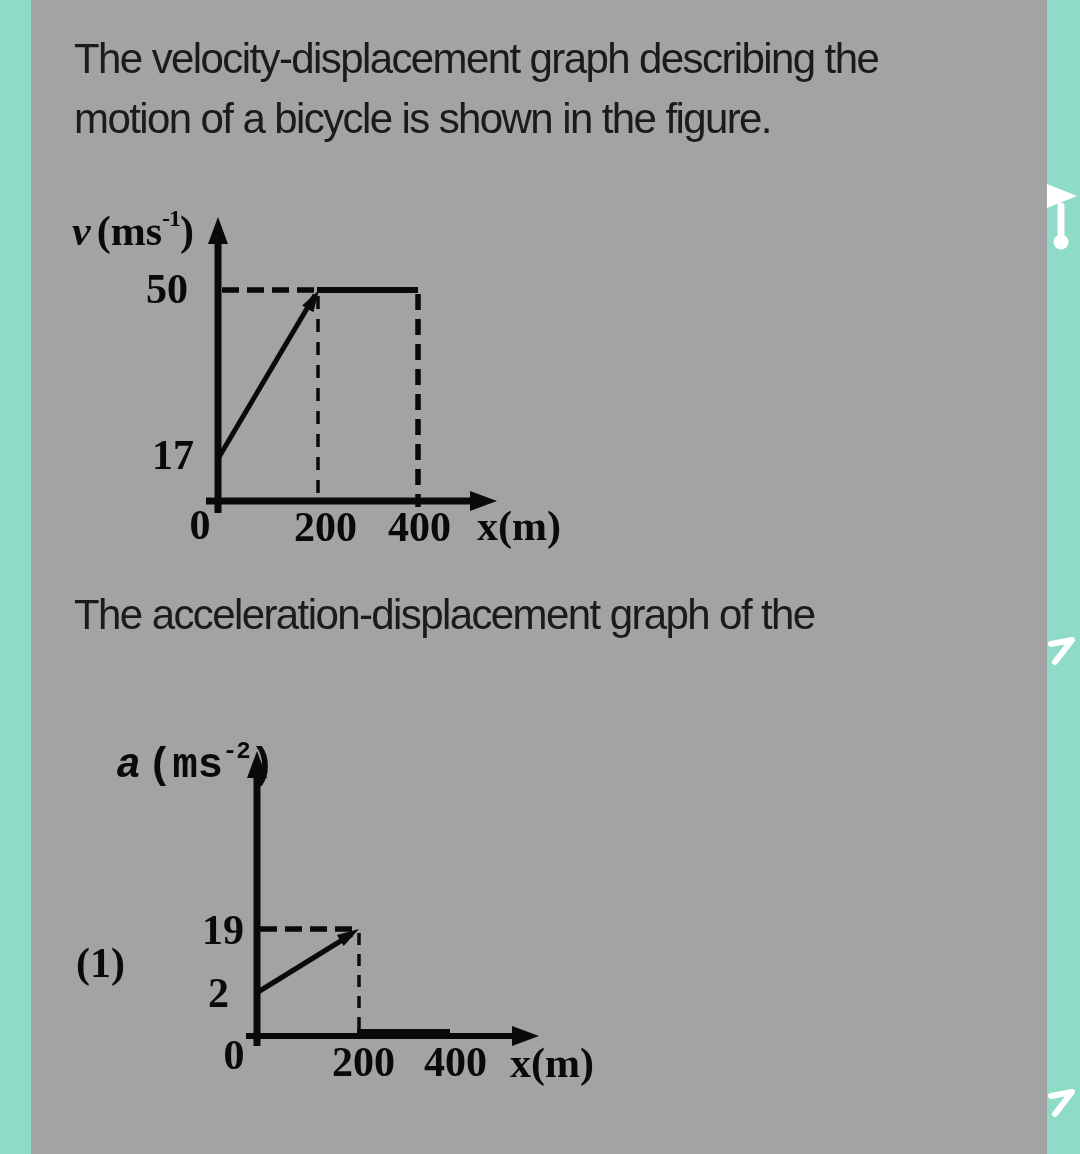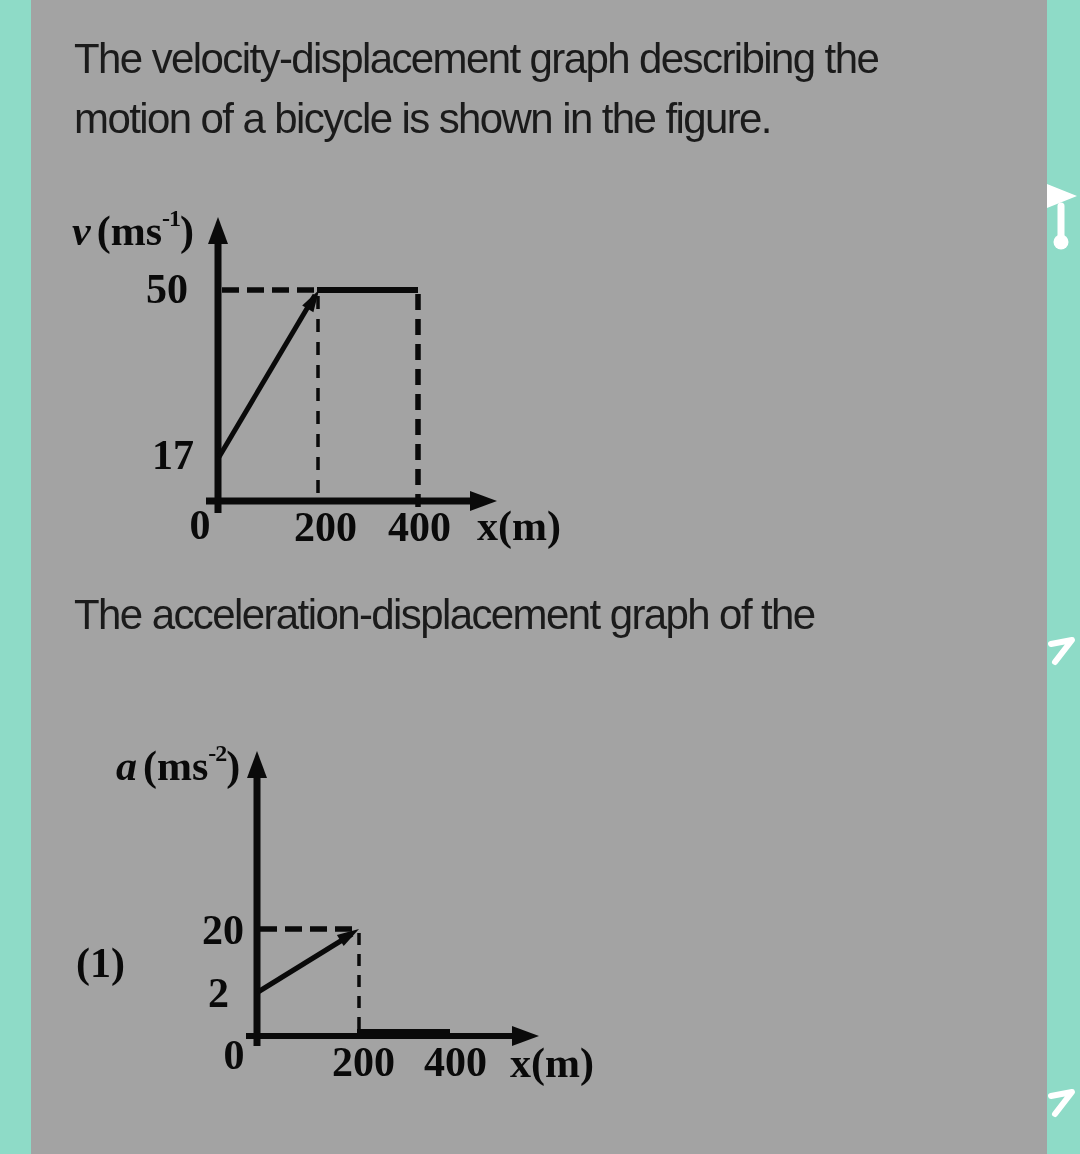--- a/index.html
+++ b/index.html
@@ -112,25 +112,25 @@
 
       <line x1="200" y1="189" x2="295" y2="189" stroke="#0a0a0a" stroke-width="5.5" stroke-dasharray="17 8"></line>
 
       <line x1="198" y1="252" x2="292" y2="194" stroke="#0a0a0a" stroke-width="5"></line>
       <polygon points="299,189 283.7,206.1 276.9,195.1" fill="#0a0a0a"></polygon>
 
       <line x1="299" y1="193" x2="299" y2="296" stroke="#0a0a0a" stroke-width="3.5" stroke-dasharray="12 9"></line>
 
       <line x1="297" y1="293" x2="390" y2="293" stroke="#0a0a0a" stroke-width="8"></line>
     </svg>
-    <div class="figlabel" style="left:56px;top:3px;">
+    <div class="figlabel" style="left:56px;top:3px;font-family:Liberation Mono, monospace;">
       <span class="var">a</span><span>(ms</span><sup>-2</sup><span>)</span>
     </div>
     <div class="figlabel" style="left:16px;top:200px;">(1)</div>
-    <div class="figlabel tick-right" style="left:142px;top:167px;width:44px;">20</div>
+    <div class="figlabel tick-right" style="left:142px;top:167px;width:44px;">19</div>
     <div class="figlabel tick-right" style="left:148px;top:230px;width:38px;">2</div>
     <div class="figlabel tick-center" style="left:158px;top:292px;width:32px;">0</div>
     <div class="figlabel tick-center" style="left:272px;top:299px;width:58px;">200</div>
     <div class="figlabel tick-center" style="left:364px;top:299px;width:58px;">400</div>
     <div class="figlabel" style="left:450px;top:300px;">x(m)</div>
   </div>
 
   <svg class="edge-icon" style="left:1047px;top:181px;" width="33" height="72" viewBox="0 0 33 72">
     <polygon points="0,3 30,15 0,27" fill="#ffffff"></polygon>
     <line x1="14" y1="25" x2="14" y2="54" stroke="#ffffff" stroke-width="7" stroke-linecap="round"></line>

